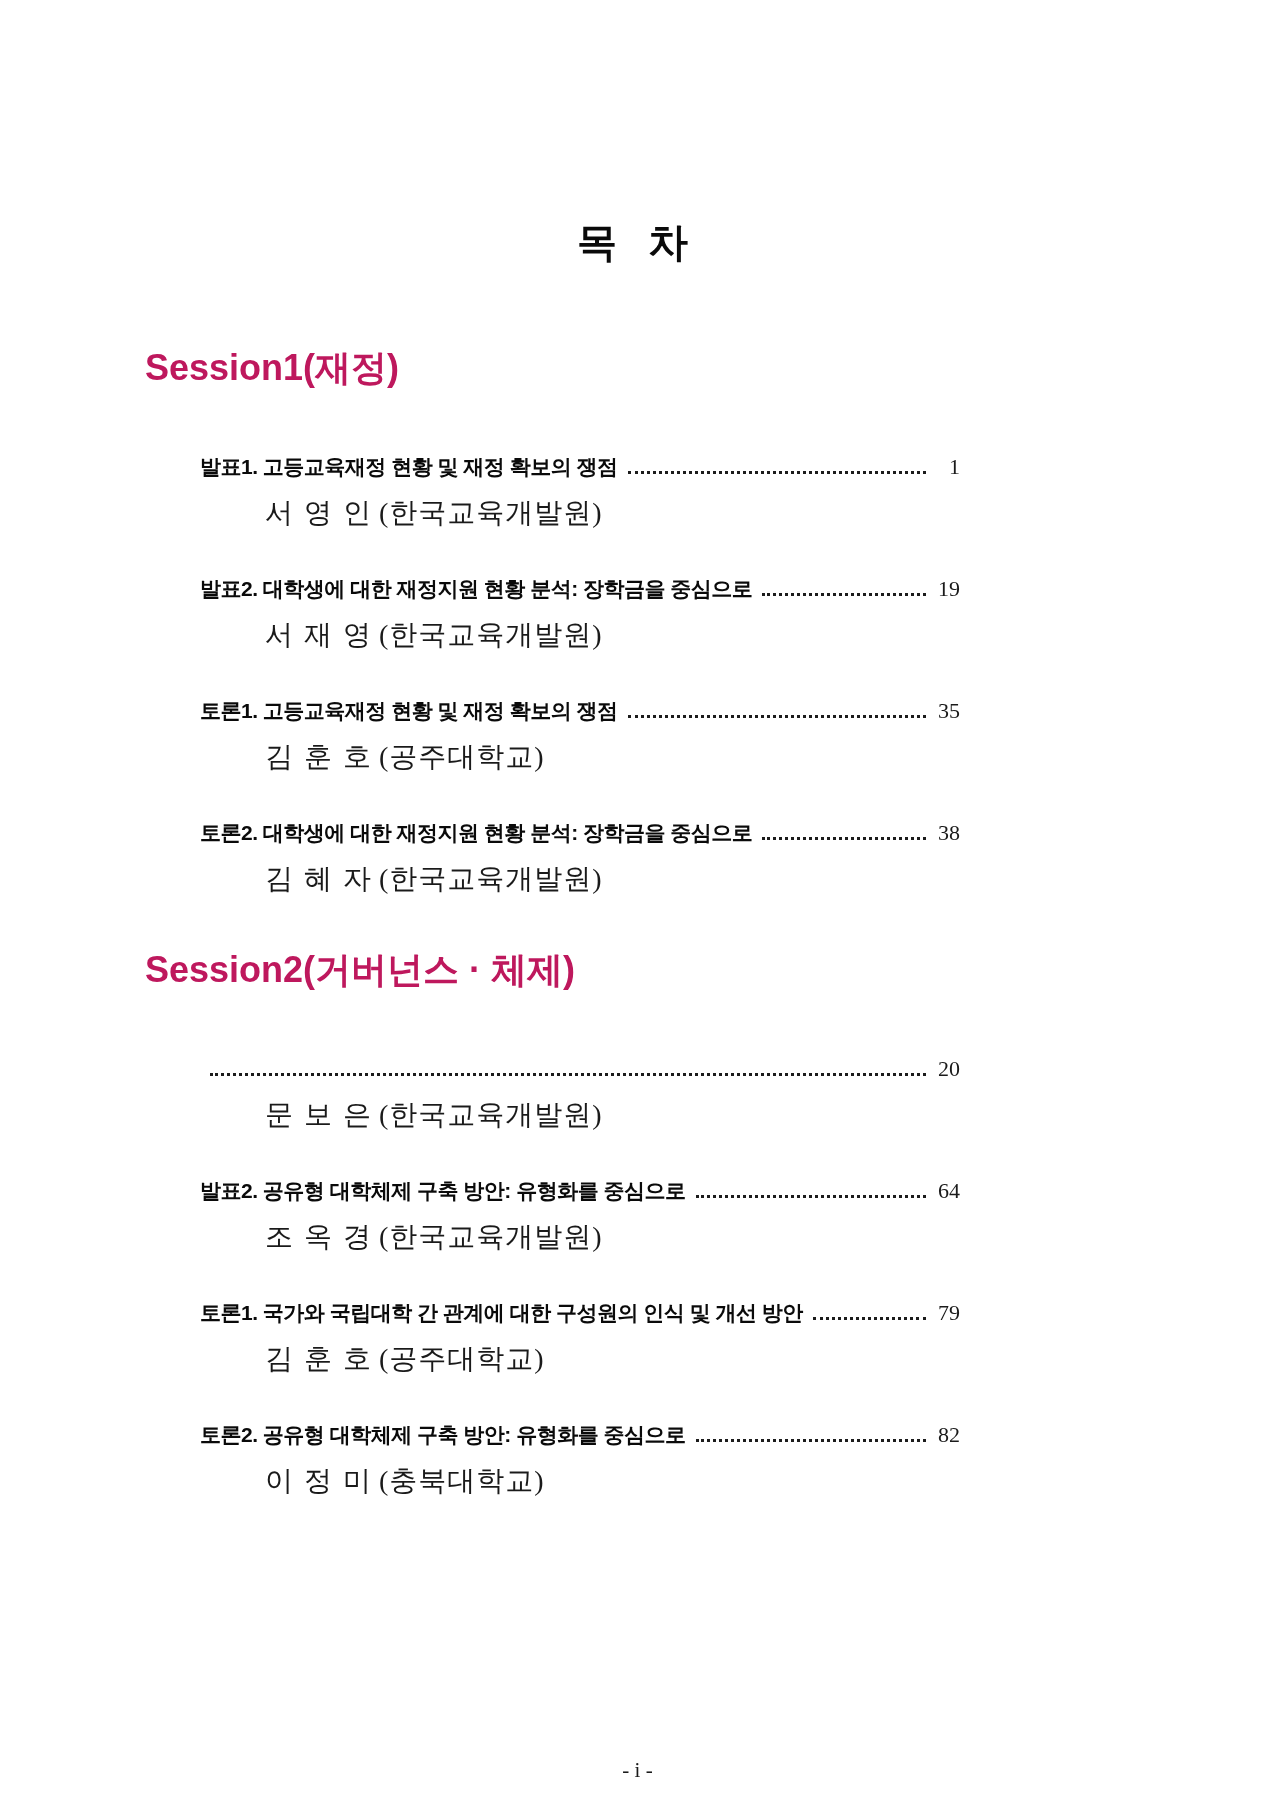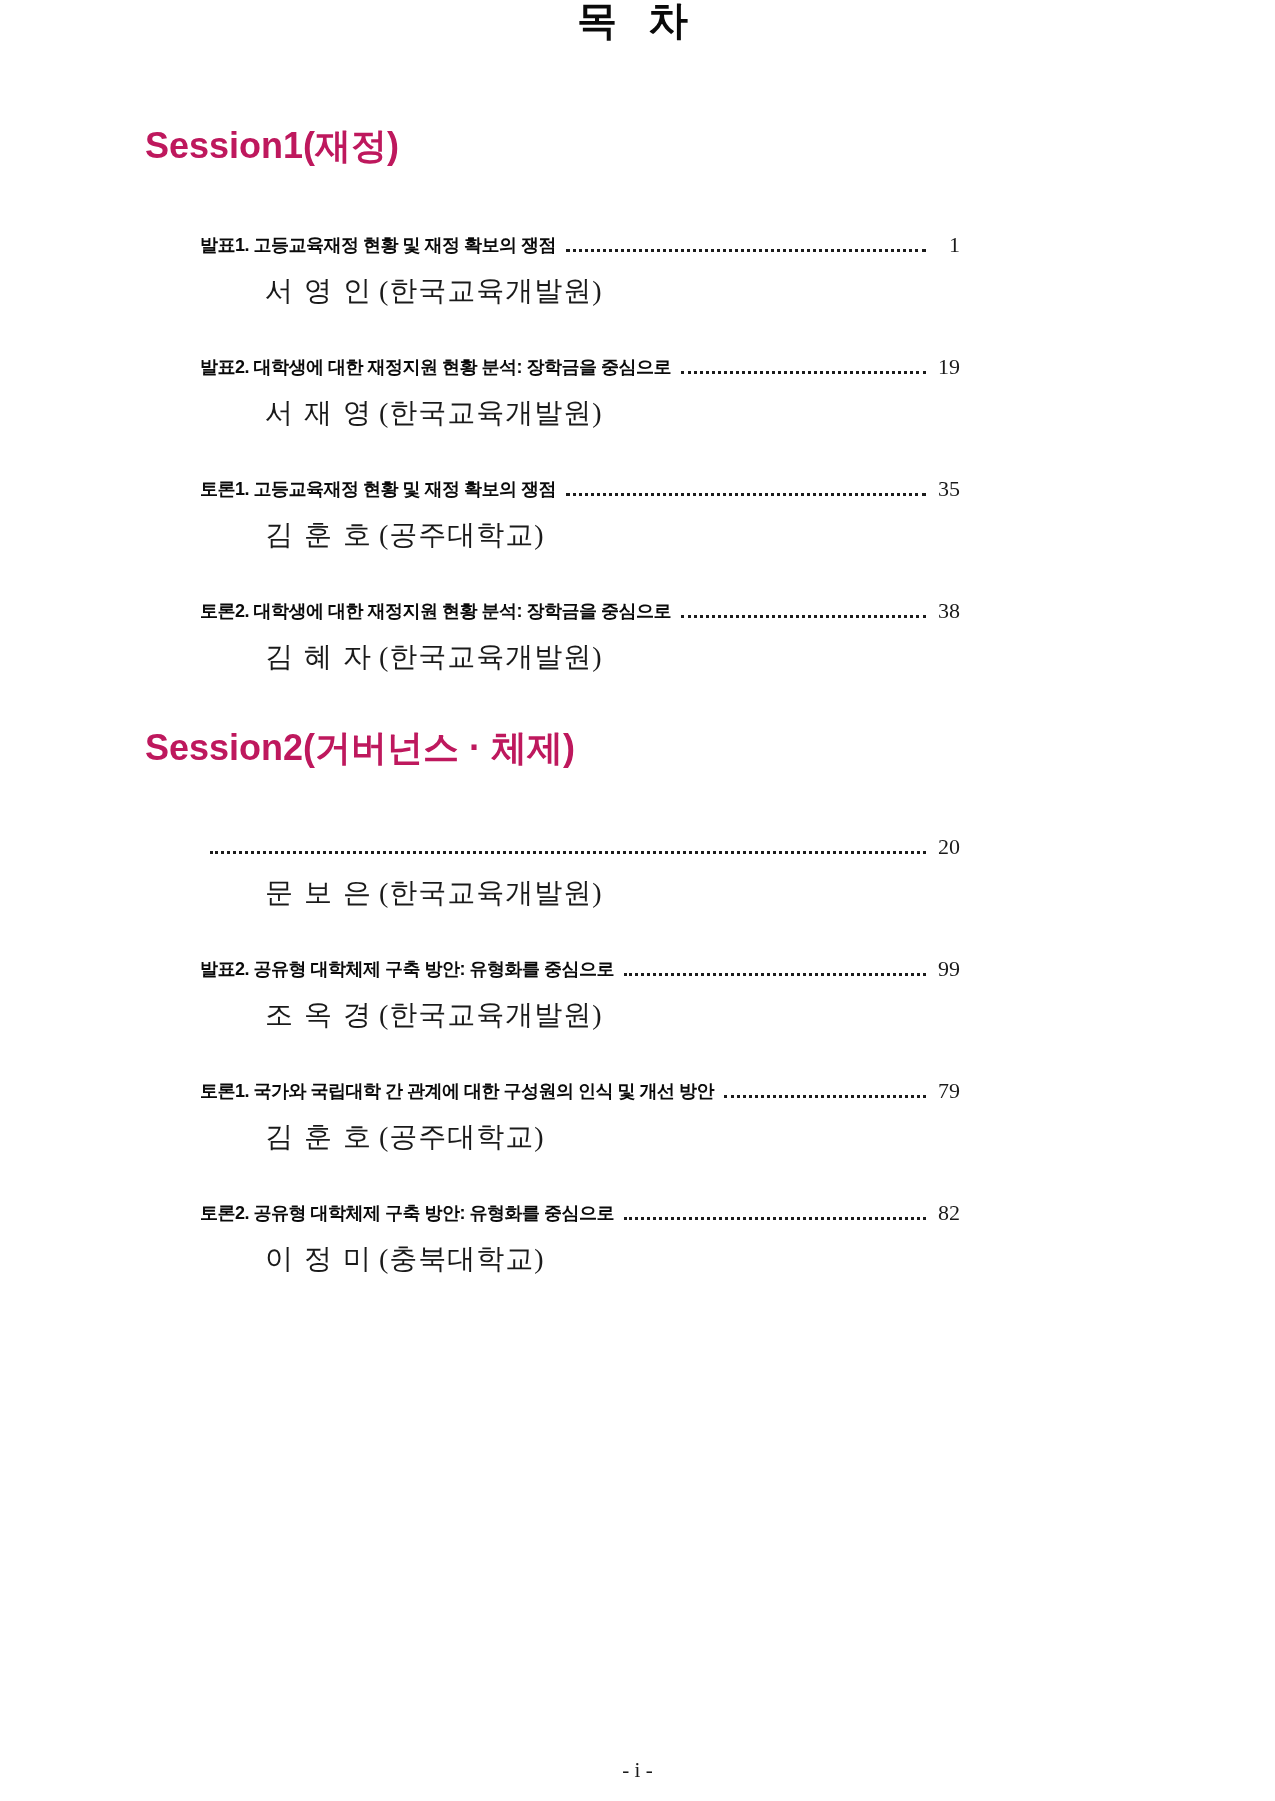--- a/index.html
+++ b/index.html
@@ -11,20 +11,21 @@
     position: relative;
     width: 1275px;
     height: 1801px;
     background: #ffffff;
     color: #111111;
     overflow: hidden;
     font-family: "Liberation Sans", sans-serif;
   }
   .page-title {
     margin: 0;
+    padding-top: 222px;
     text-align: center;
     font-family: "Liberation Sans", sans-serif;
     font-weight: 700;
     font-size: 40px;
     line-height: 40px;
     letter-spacing: 10px;
     color: #0a0a0a;
   }
   .sessions {
     margin-left: 145px;
@@ -47,21 +48,21 @@
   .entry { margin-top: 45px; }
   .entry:first-child { margin-top: 64px; }
   .entry-line {
     display: flex;
     align-items: flex-end;
     width: 760px;
   }
   .entry-title {
     font-family: "Liberation Sans", sans-serif;
     font-weight: 700;
-    font-size: 18px;
+    font-size: 21px;
     line-height: 30px;
     white-space: nowrap;
     color: #0a0a0a;
     letter-spacing: -0.5px;
   }
   .leader {
     flex: 1 1 auto;
     min-width: 30px;
     border-bottom: 3px dotted #1c1c1c;
     margin: 0 12px 8px 10px;
@@ -161,21 +162,21 @@
     </div>
     <div class="author-line">
       <span class="author-name">문 보 은</span><span class="affiliation">(한국교육개발원)</span>
     </div>
   </div>
 
   <div class="entry">
     <div class="entry-line">
       <span class="entry-title">발표2. 공유형 대학체제 구축 방안: 유형화를 중심으로</span>
       <span class="leader"></span>
-      <span class="page-num">99</span>
+      <span class="page-num">64</span>
     </div>
     <div class="author-line">
       <span class="author-name">조 옥 경</span><span class="affiliation">(한국교육개발원)</span>
     </div>
   </div>
 
   <div class="entry">
     <div class="entry-line">
       <span class="entry-title">토론1. 국가와 국립대학 간 관계에 대한 구성원의 인식 및 개선 방안</span>
       <span class="leader"></span>

